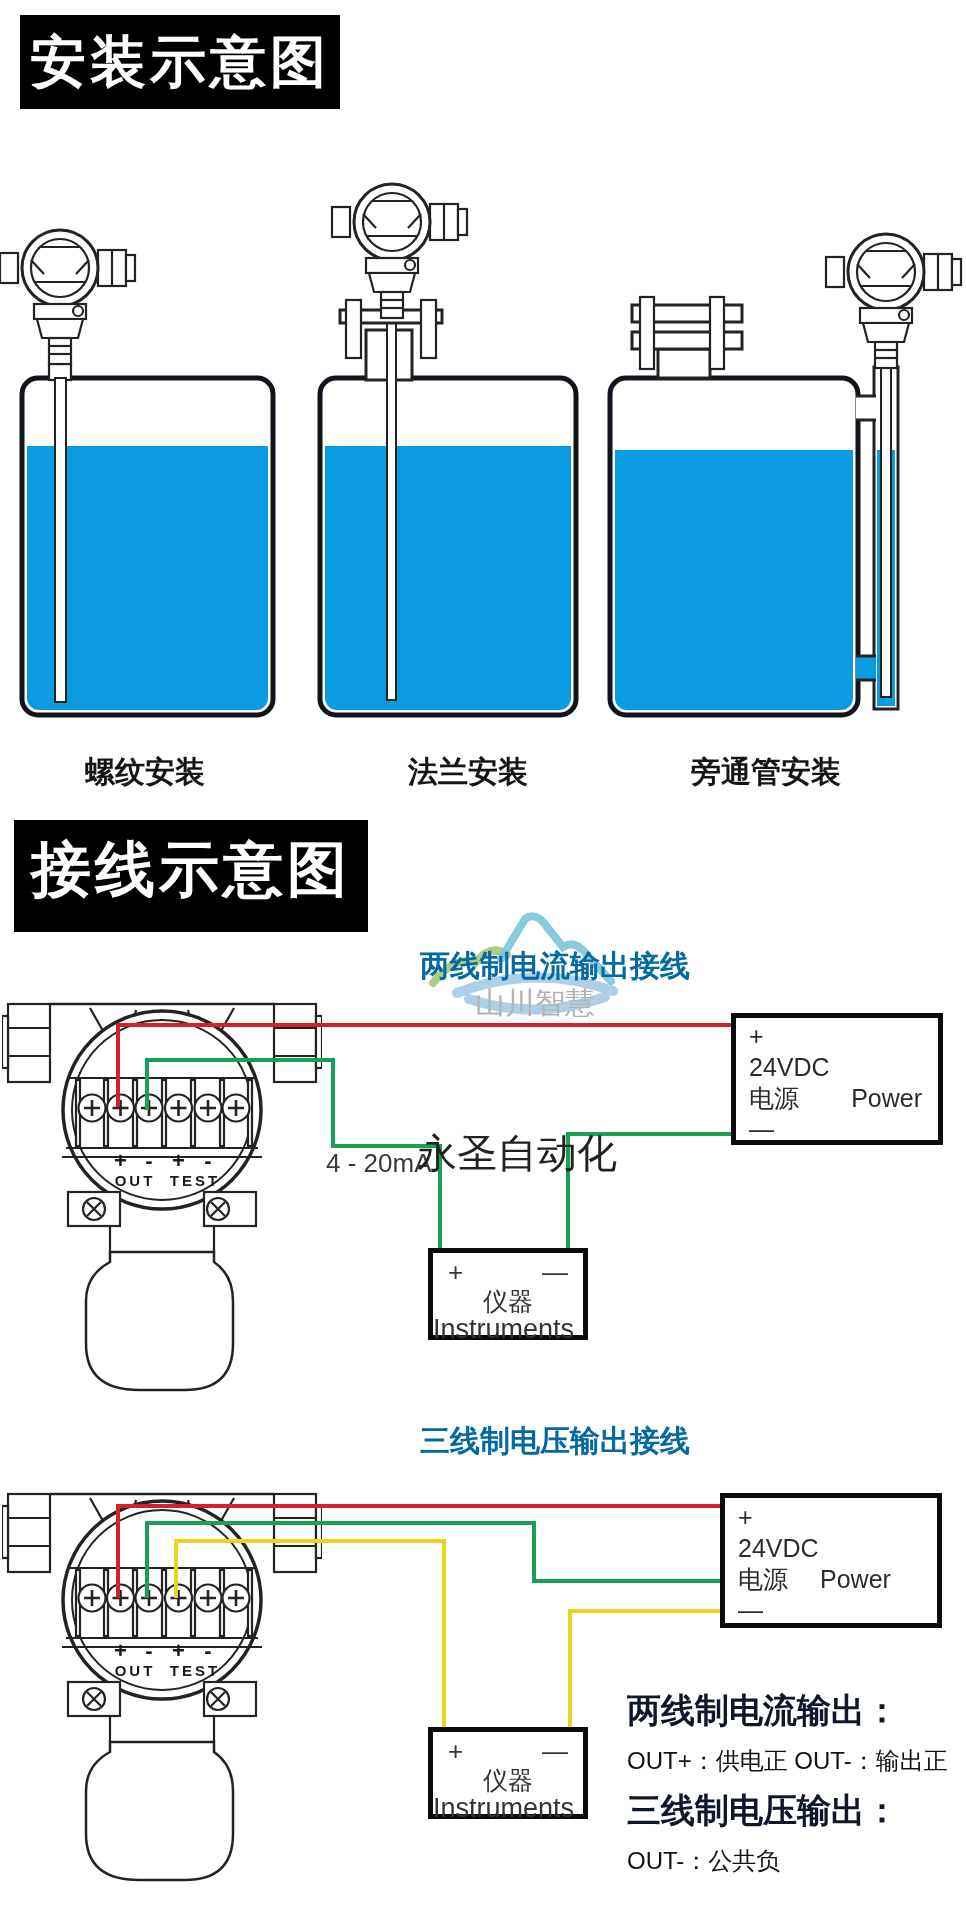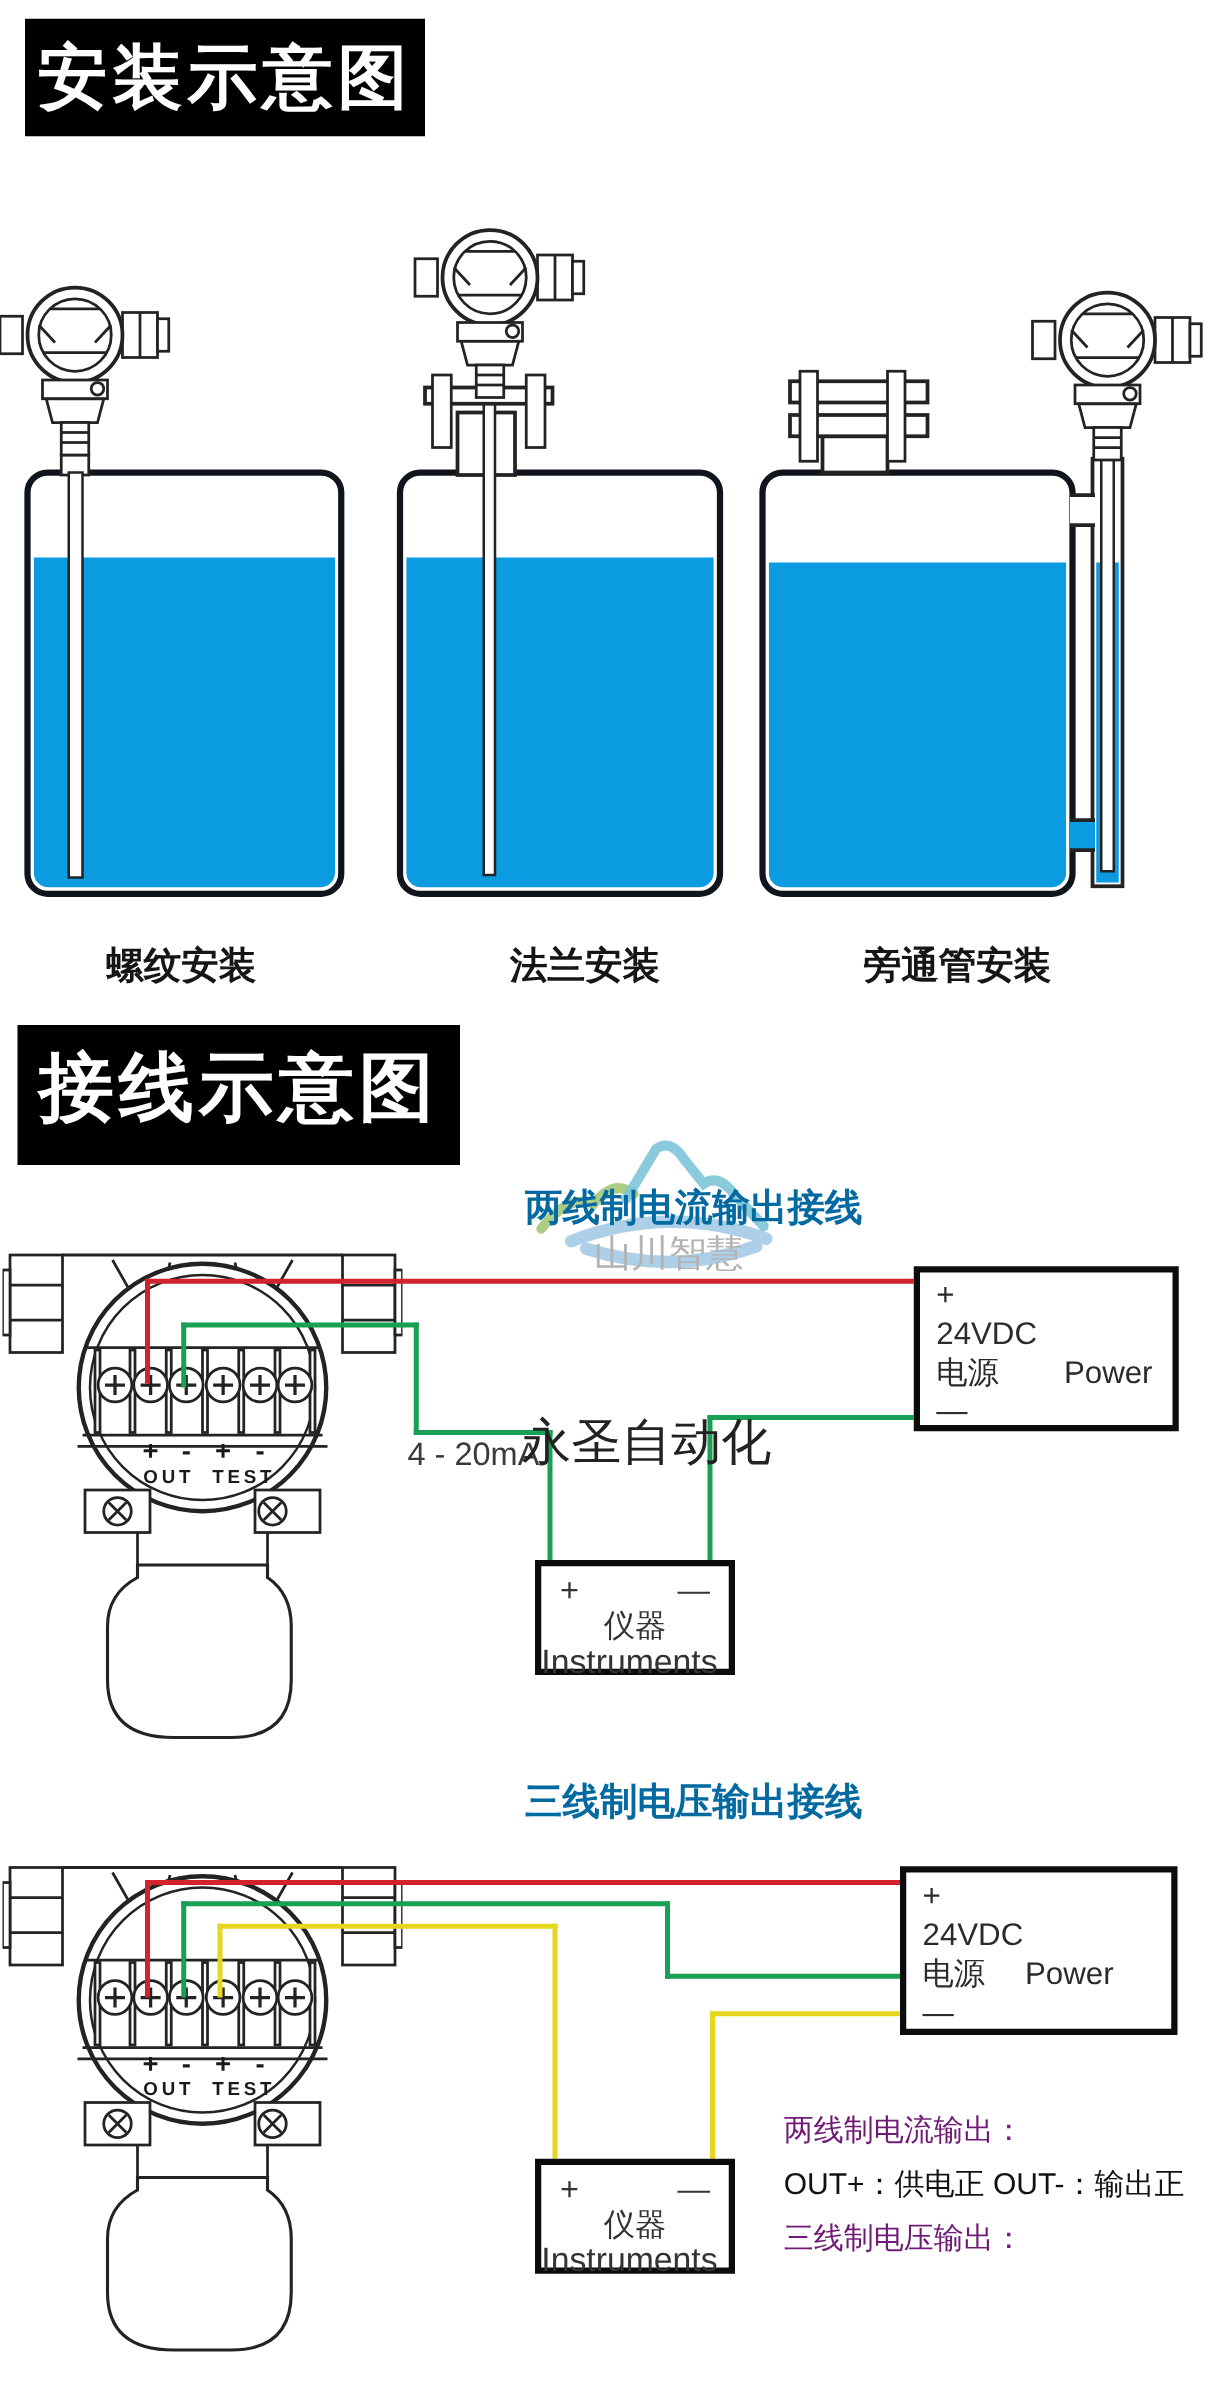--- a/index.html
+++ b/index.html
@@ -12,21 +12,21 @@
   .wire{position:absolute;}
   .wred{background:#d2222d;}
   .wgrn{background:#18a155;}
   .wyel{background:#e5d61e;}
   .box{position:absolute;border:5px solid #0c0c0c;background:#fff;color:#222;box-sizing:border-box;}
   .pwr-line{font-size:25px;line-height:31px;padding-left:13px;color:#2b2b2b;}
   .pwr-row{display:flex;font-size:25px;line-height:31px;padding-left:13px;color:#2b2b2b;}
   .inst-top{display:flex;justify-content:space-between;padding:4px 15px 0 15px;font-size:26px;color:#333;}
   .inst-cn{text-align:center;font-size:25px;line-height:27px;color:#333;}
   .inst-en{text-align:left;font-size:27px;line-height:29px;color:#333;}
-  .note-cn{font-size:24px;font-weight:normal;color:#701a75;margin-bottom:11px;white-space:nowrap;}
+  .note-cn{font-size:34px;font-weight:bold;color:#0f172a;margin-bottom:11px;white-space:nowrap;}
   .note-out{font-size:24px;font-weight:normal;color:#111;margin-bottom:11px;white-space:nowrap;}
   .lbl4ma{font-size:26px;color:#3a3a3a;white-space:nowrap;}
   .wm-overlay{font-size:40px;color:#222;white-space:nowrap;}
   .ln{fill:#fff;stroke:#232323;stroke-width:2.2;}
   .lnn{fill:none;stroke:#232323;stroke-width:2.2;}
   .tk{fill:none;stroke:#10151d;stroke-width:5;}
   .wtr{fill:#0a9be1;}
   .dtext{font-family:"Liberation Sans",sans-serif;font-weight:bold;fill:#1a1a1a;}
 </style>
 </head>
@@ -259,15 +259,16 @@
       <span>—</span>
     </div>
     <div class="inst-cn">仪器</div>
     <div class="inst-en">Instruments</div>
   </div>
 
   <div class="abs" style="left:627px;top:1688px;width:330px;">
     <div class="note-cn">两线制电流输出：</div>
     <div class="note-out">OUT+：供电正  OUT-：输出正</div>
     <div class="note-cn">三线制电压输出：</div>
+    <div class="note-out">OUT-：公共负</div>
   </div>
 
 </div>
 
 </body></html>

